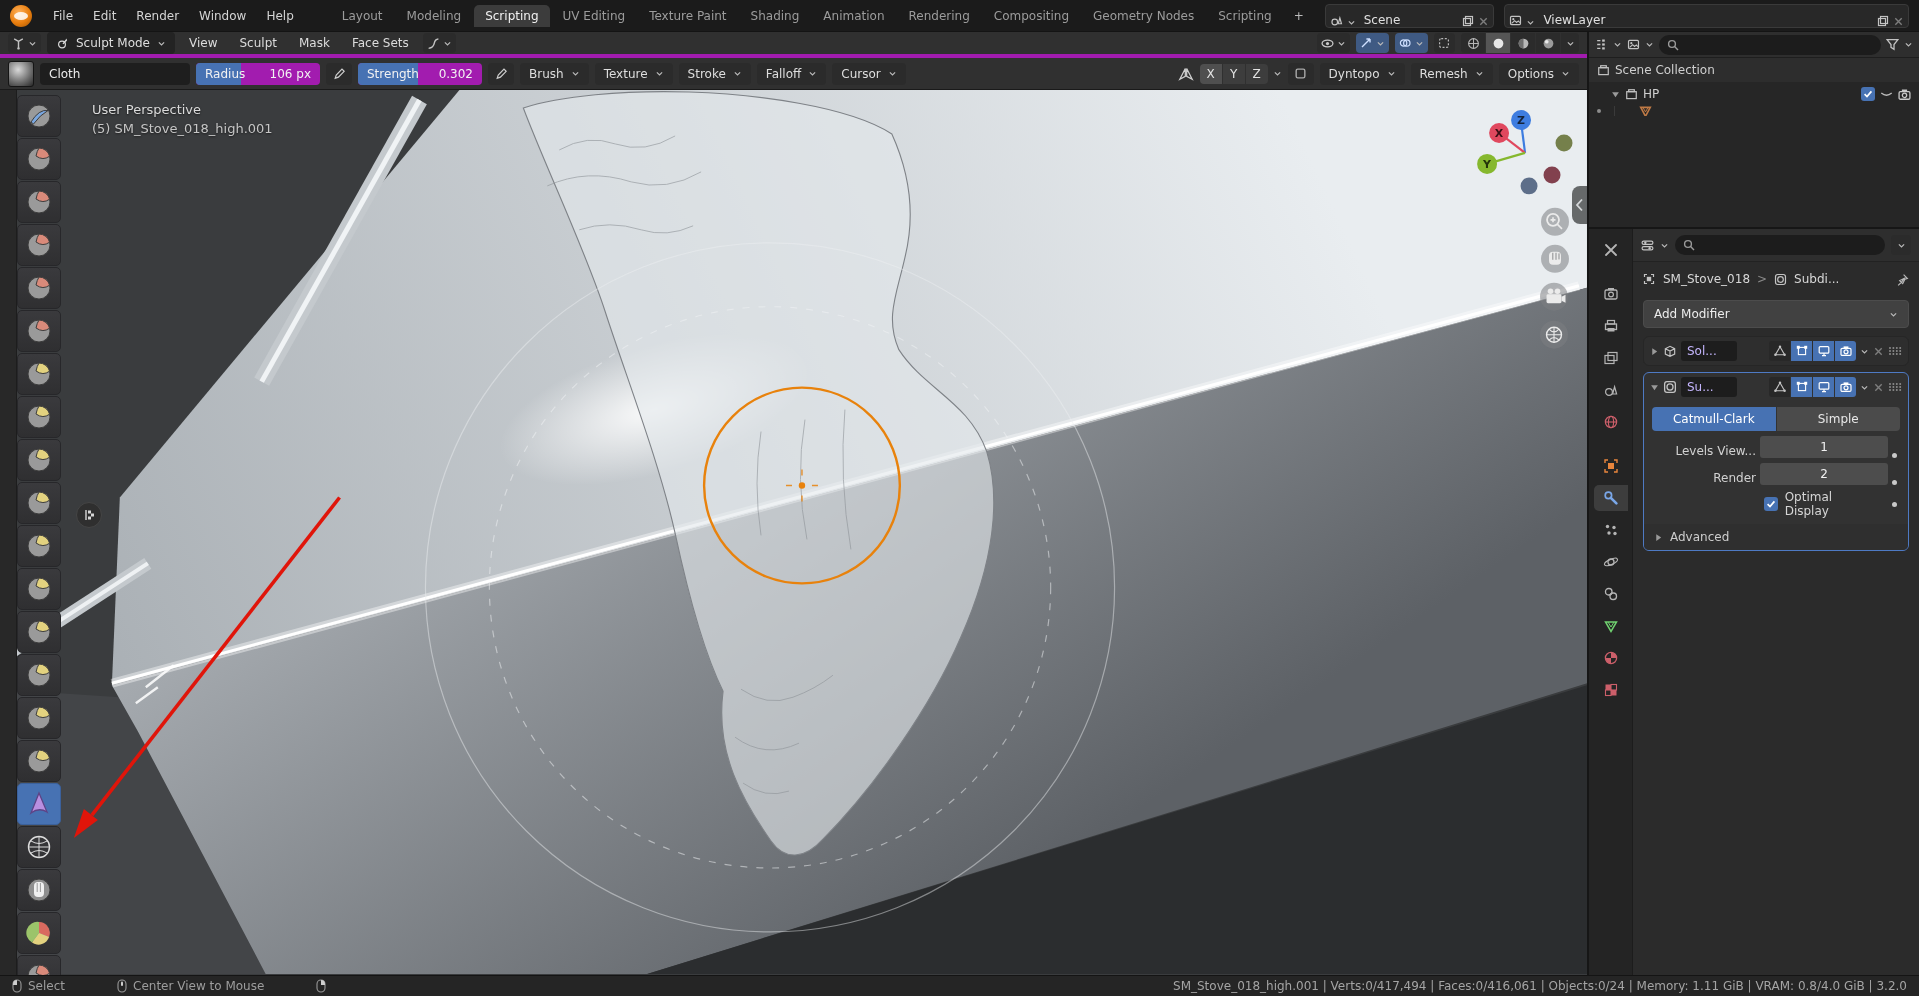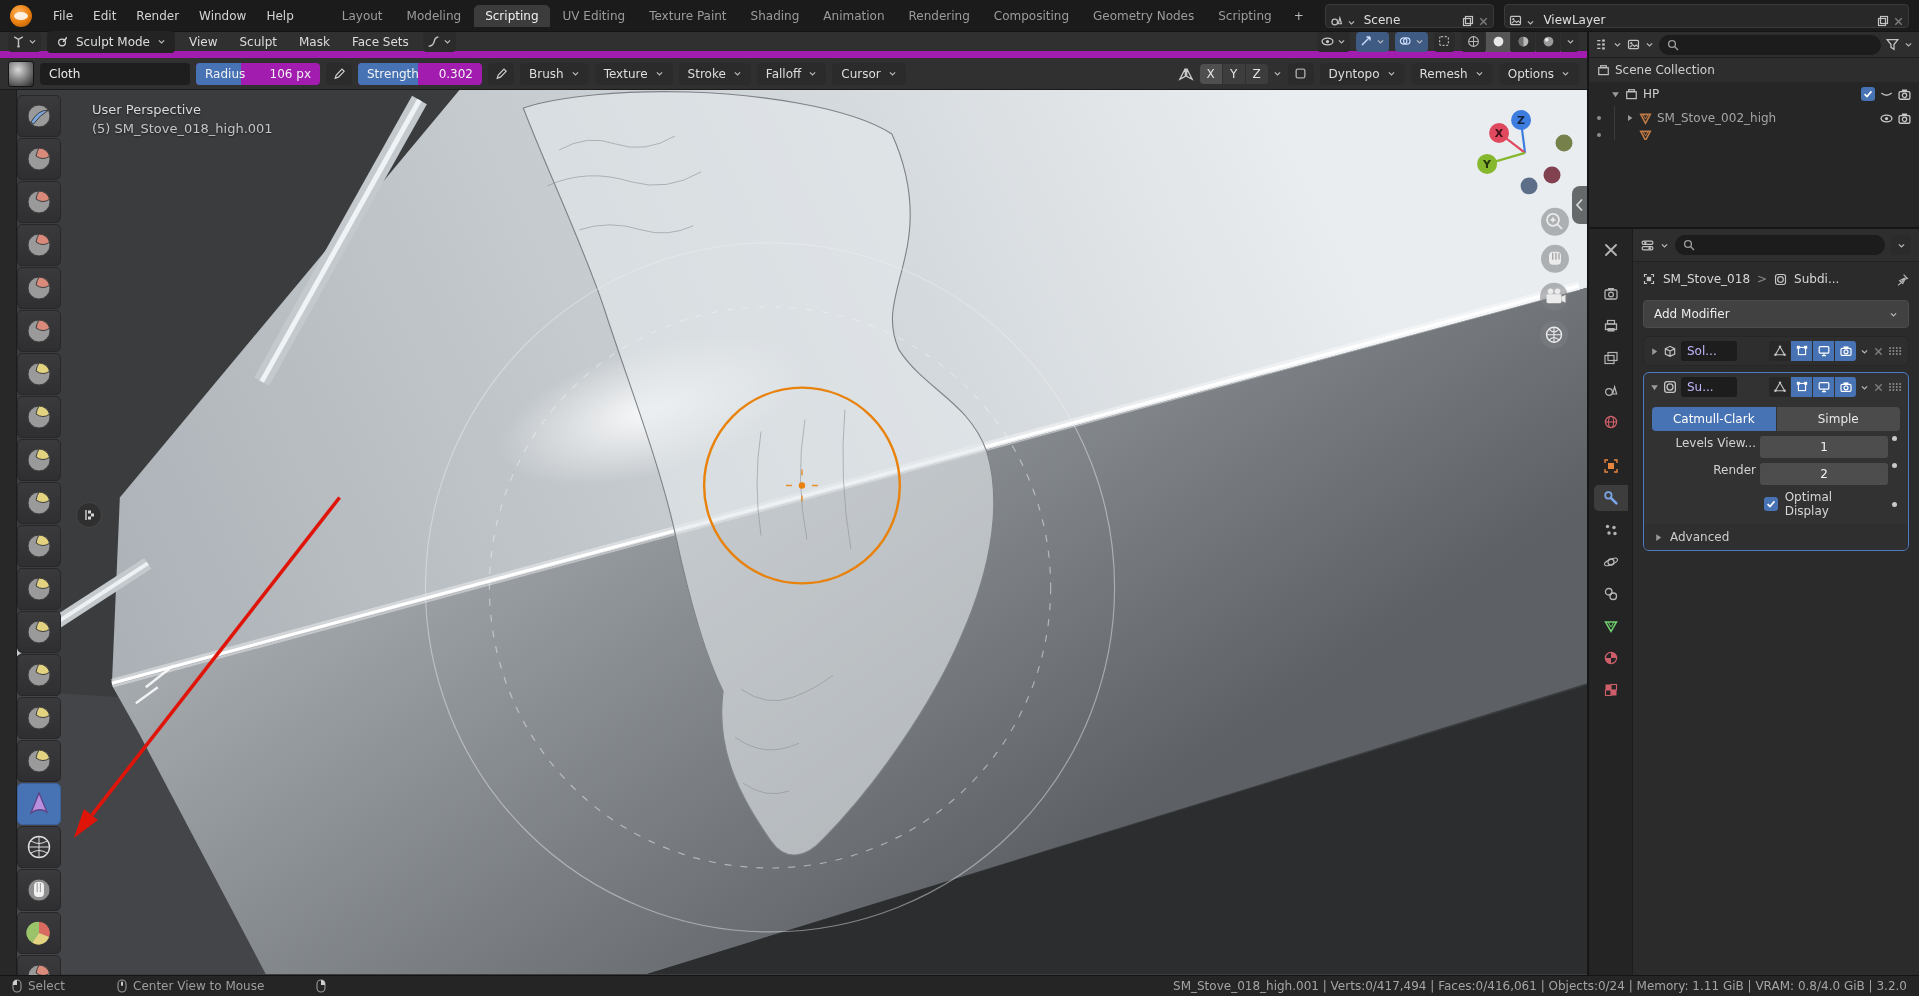--- a/index.html
+++ b/index.html
@@ -20,21 +20,21 @@
   .tb-spacer{flex:1}
   .id-field{display:flex;align-items:flex-end;height:22px;background:#282828;border:1px solid #3a3a3a;border-radius:4px;padding:0 4px;gap:4px;margin-left:8px}
   .id-field .txt{color:#e0e0e0;padding:0 4px;white-space:nowrap}
   .id-field .flex{flex:1}
   .scene-field{width:170px}
   .vl-field{width:420px}
   
   .main-row{display:flex;height:943px}
   .left-stack{width:1589px;display:flex;flex-direction:column;border-right:2px solid #161616;box-sizing:border-box}
   .hdr{display:flex;align-items:center;background:#303030;gap:6px;padding:0 8px;box-sizing:border-box}
-  .vp-hdr{height:26px;border-bottom:7px solid #a21caf}
+  .vp-hdr{height:26px;border-bottom:4px solid #a21caf}
   .tool-hdr{height:32px;border-bottom:1px solid #1a1a1a}
   .menu-item{padding:2px 8px;color:#dcdcdc;white-space:nowrap}
   .dd{display:flex;align-items:center;height:22px;background:#2b2b2b;border-radius:4px;padding:0 9px;gap:7px;color:#dedede;white-space:nowrap}
   .mode-dd{background:#232323}
   .tsbtn{display:flex;align-items:center;justify-content:center;height:22px;min-width:26px;background:#2b2b2b;border-radius:4px}
   .slider{position:relative;width:124px;height:22px;background:#a21caf;border-radius:4px;overflow:hidden;flex:none}
   .sl-fill{position:absolute;left:0;top:0;bottom:0;background:#4772b3}
   .sl-lab{position:absolute;left:9px;top:4px;color:#f2f2f2}
   .sl-val{position:absolute;right:9px;top:4px;color:#f2f2f2}
   .name-field{width:150px;height:22px;background:#1e1e1e;border-radius:4px;color:#ececec;display:flex;align-items:center;padding:0 9px;box-sizing:border-box}
@@ -92,21 +92,21 @@
   .tgl i{width:21px;height:20px;display:flex;align-items:center;justify-content:center;background:#282828}
   .tgl i.on{background:#4772b3}
   .tgl i:first-child{border-radius:3px 0 0 3px}
   .tgl i:last-child{border-radius:0 3px 3px 0}
   .mod-body{padding:6px 8px 4px;display:flex;flex-direction:column;gap:5px}
   .seg{display:flex;gap:1px}
   .seg b{flex:1;height:24px;display:flex;align-items:center;justify-content:center;background:#4b4b4b;color:#e8e8e8;font-weight:normal}
   .seg b.on{background:#4772b3;color:#fff}
   .seg b:first-child{border-radius:4px 0 0 4px}
   .seg b:last-child{border-radius:0 4px 4px 0}
-  .prow{display:flex;align-items:flex-start;gap:4px}
+  .prow{display:flex;align-items:flex-end;gap:4px}
   .prow .lab{width:104px;text-align:right;color:#d2d2d2;white-space:nowrap;overflow:hidden}
   .prow .val{flex:1;height:22px;background:#4d4d4d;border-radius:3px;display:flex;align-items:center;justify-content:center;color:#f2f2f2}
   .dot{width:5px;height:5px;border-radius:50%;background:#c9c9c9;flex:none;margin-right:3px}
   .optrow{display:flex;align-items:center;gap:7px;padding-left:112px}
   .optrow .grow{flex:1}
   .advanced{display:flex;align-items:center;gap:7px;height:26px;padding:0 10px;background:#2f2f2f;border-radius:0 0 5px 5px;color:#cdcdcd;margin-top:2px}
   
   .statusbar{display:flex;align-items:center;height:21px;background:#252525;border-top:1px solid #141414;padding:0 12px;gap:8px;color:#9d9d9d;box-sizing:border-box}
   .hint{display:flex;align-items:center;gap:6px;margin-right:44px}
   .stats{margin-left:auto;color:#a4a4a4;white-space:nowrap}
@@ -813,38 +813,20 @@
                 <use href="#s-check"></use>
               </svg>
             </span>
           <svg class="ic" width="13" height="13">
               <use href="#s-eyec"></use>
             </svg>
           <svg class="ic" width="13" height="13">
               <use href="#s-cam"></use>
             </svg>
         </div>
-        <div class="ol-row ol-obj">
-          <span class="bullet"></span>
-            <span class="guide"></span>
-          <svg class="ic" width="8" height="8">
-              <use href="#s-trir"></use>
-            </svg>
-          <svg class="ic" width="13" height="13">
-              <use href="#s-mesh"></use>
-            </svg>
-          <span>SM_Stove_002_high</span>
-          <span class="grow"></span>
-          <svg class="ic" width="13" height="13">
-              <use href="#s-eye"></use>
-            </svg>
-          <svg class="ic" width="13" height="13">
-              <use href="#s-cam"></use>
-            </svg>
-        </div>
         <div class="ol-row ol-obj" style="height:10px;overflow:hidden">
           <span class="bullet"></span>
             <span class="guide"></span>
           <svg class="ic" width="8" height="8" style="visibility:hidden">
               <use href="#s-trir"></use>
             </svg>
           <svg class="ic" width="13" height="13">
               <use href="#s-mesh"></use>
             </svg>
         </div>

